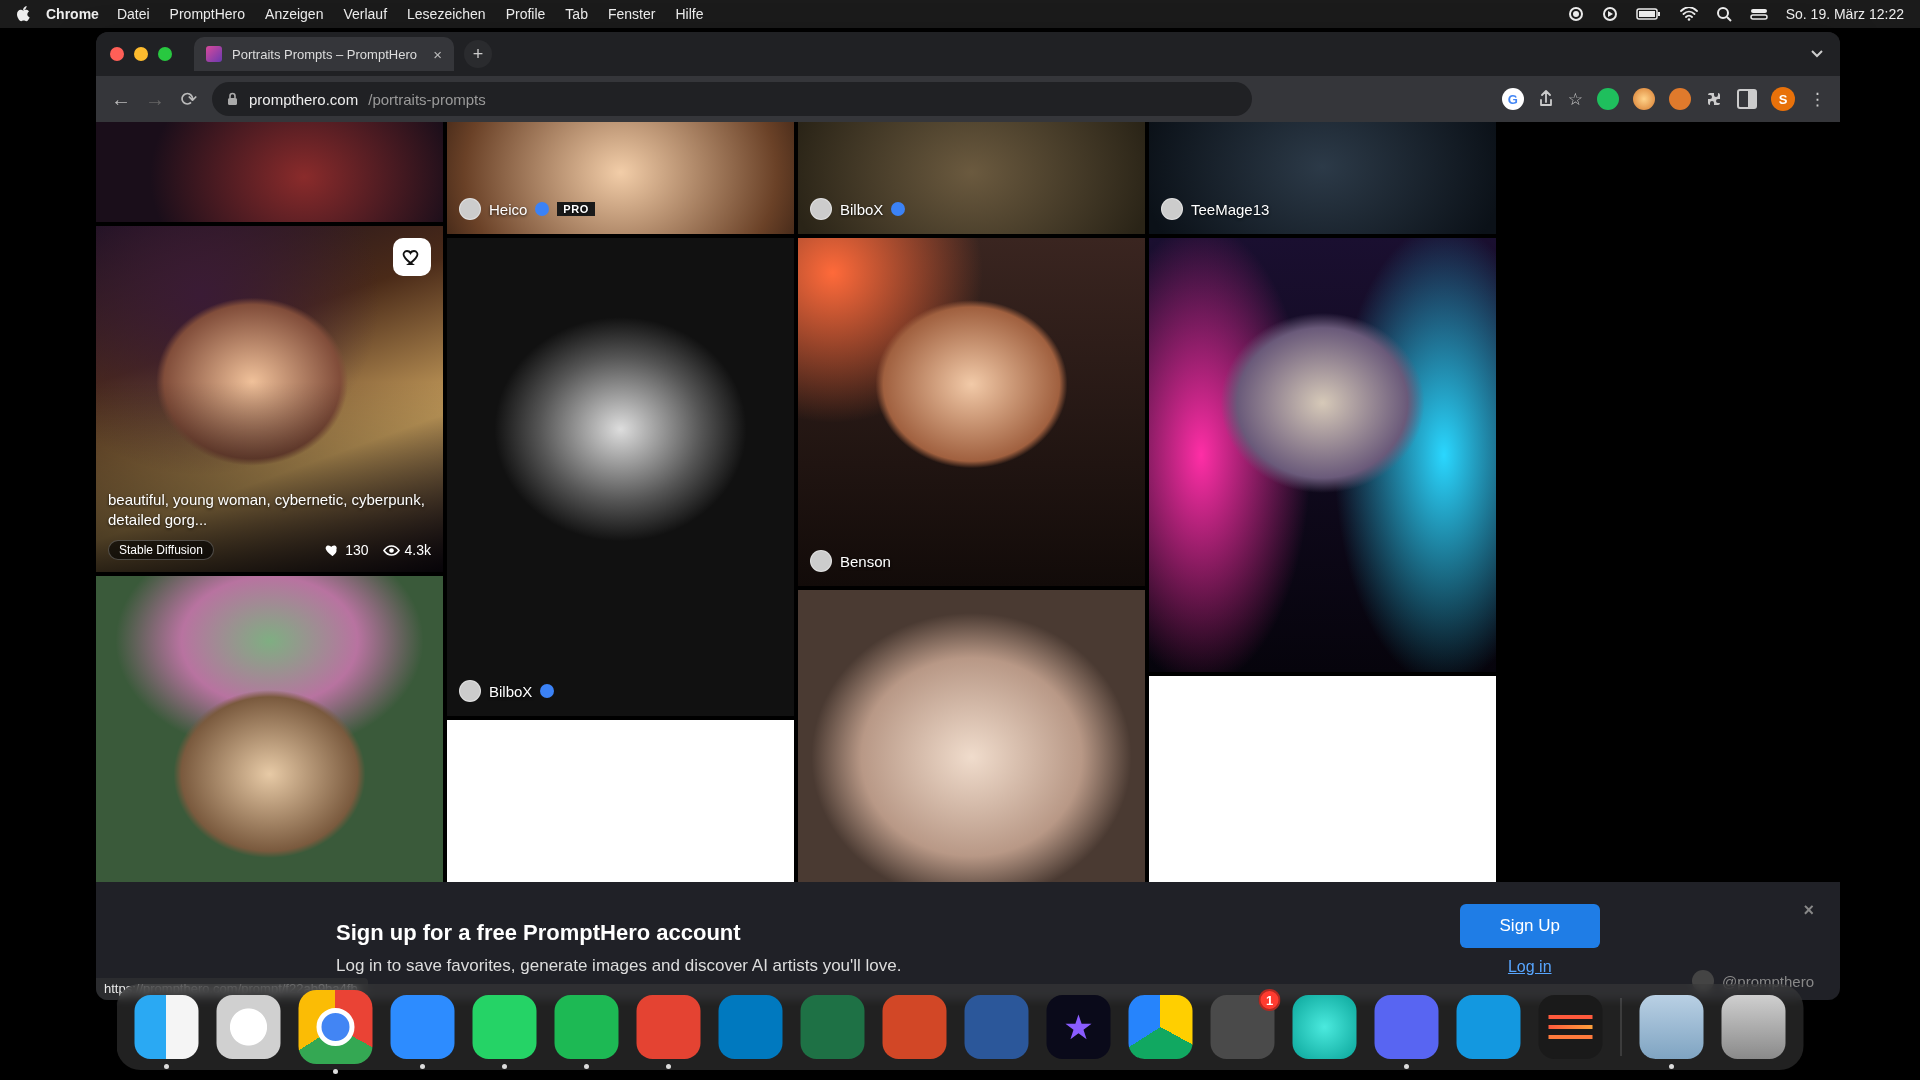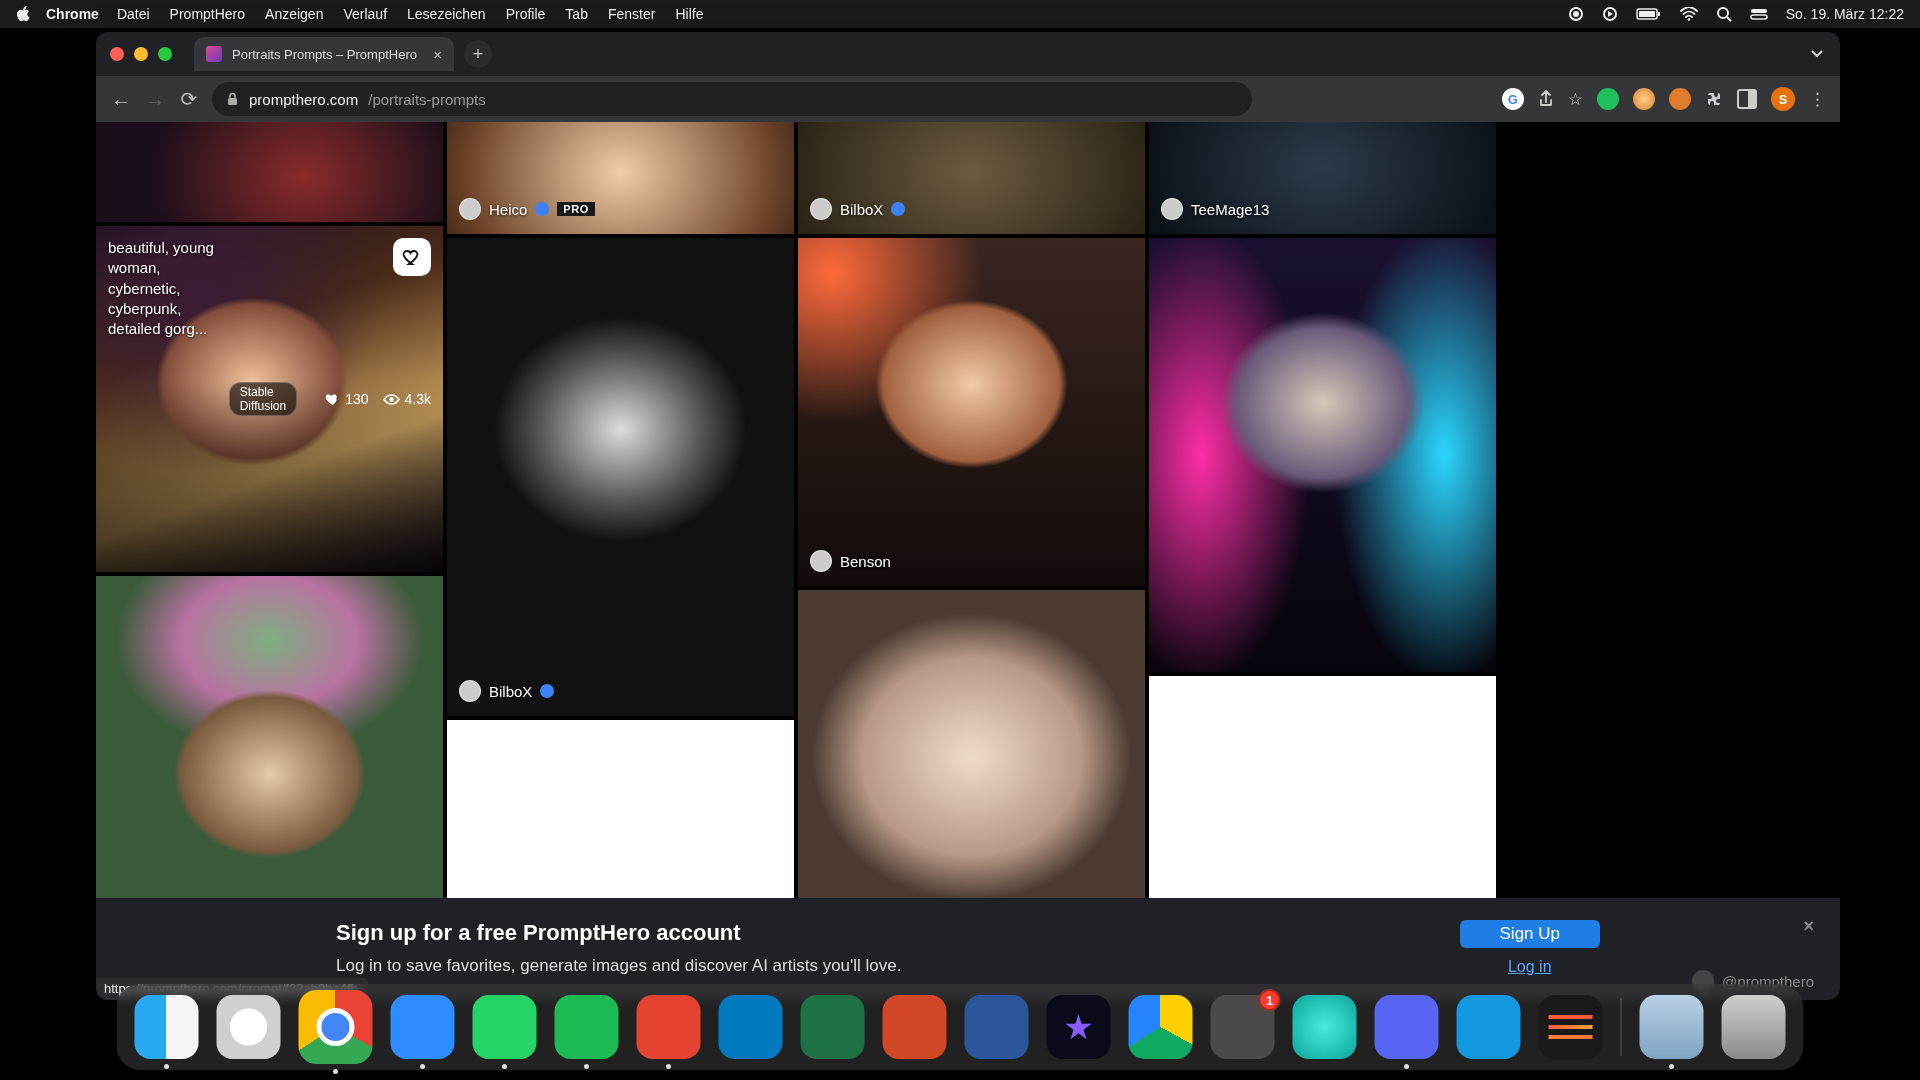--- a/index.html
+++ b/index.html
@@ -129,41 +129,41 @@
 }
 .author-chip .ava{width:22px;height:22px;border-radius:50%;background:#ccc;border:1px solid rgba(255,255,255,.4);}
 .author-chip .verif{width:14px;height:14px;border-radius:50%;background:#3b82f6;display:inline-block;}
 .pro-badge{ padding:1px 6px; border-radius:0; background:#1a1a1a; font-size:11px; font-weight:700; letter-spacing:.5px;}
 .author-chip.overlay-bg::before{
   content:""; position:absolute; inset:-10px -14px;
   background:rgba(0,0,0,.45); border-radius:6px; z-index:-1;
 }
 
 
-.hover-overlay{position:absolute; inset:0; display:flex; justify-content:flex-end; padding:12px;
+.hover-overlay{position:absolute; inset:0; display:flex; flex-direction:column; justify-content:flex-end; padding:12px;
   background:linear-gradient(to top, rgba(0,0,0,.75), rgba(0,0,0,.0) 55%);}
 .fav-btn{position:absolute; top:12px; right:12px; width:38px;height:38px;border-radius:10px;background:#fff;display:flex;align-items:center;justify-content:center;color:#111;}
 .hover-overlay .prompt-text{font-size:15px; line-height:1.35; color:#fff; margin-bottom:10px; text-shadow:0 1px 3px rgba(0,0,0,.8);}
 .hover-meta{display:flex; align-items:center; gap:14px; font-size:14px;}
 .model-badge{background:rgba(0,0,0,.6); border:1px solid rgba(255,255,255,.25); padding:2px 10px; border-radius:12px; font-size:12px;}
 .hover-meta .stat{display:flex; align-items:center; gap:5px;}
 
 
 .signup-banner{
   position:absolute;
   left:0; right:0;
   bottom:0;
   background:#202127;
   padding:22px 240px 24px 240px;
   display:flex; align-items:flex-end;
 }
 .signup-banner h2{font-size:22px; font-weight:700; margin-bottom:10px;}
 .signup-banner p{font-size:17px; color:#ddd;}
 .signup-actions{margin-left:auto; display:flex; flex-direction:column; gap:10px; align-items:center;}
-.btn-signup{background:#1f7de6; color:#fff; padding:4px 40px; border-radius:6px; font-size:17px; font-weight:500; border:none;}
+.btn-signup{background:#1f7de6; color:#fff; padding:12px 40px; border-radius:6px; font-size:17px; font-weight:500; border:none;}
 .link-login{color:#58a6ff; font-size:16px;text-decoration:underline;}
 .banner-close{position:absolute; right:26px; top:18px; color:#888; font-size:18px; font-weight:700;}
 .handle-chip{position:absolute; right:26px; bottom:8px; display:flex; align-items:center; gap:8px; color:#888; font-size:15px;}
 .handle-chip .hava{width:22px;height:22px;border-radius:50%;background:#444;}
 
 
 .status-link{
   position:absolute;
   left:0; bottom:0;
   background:#2b2c2f;

